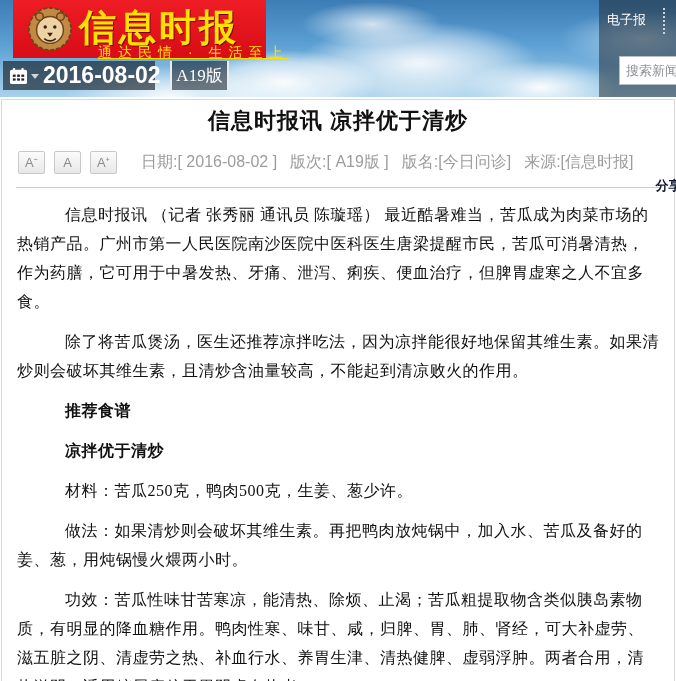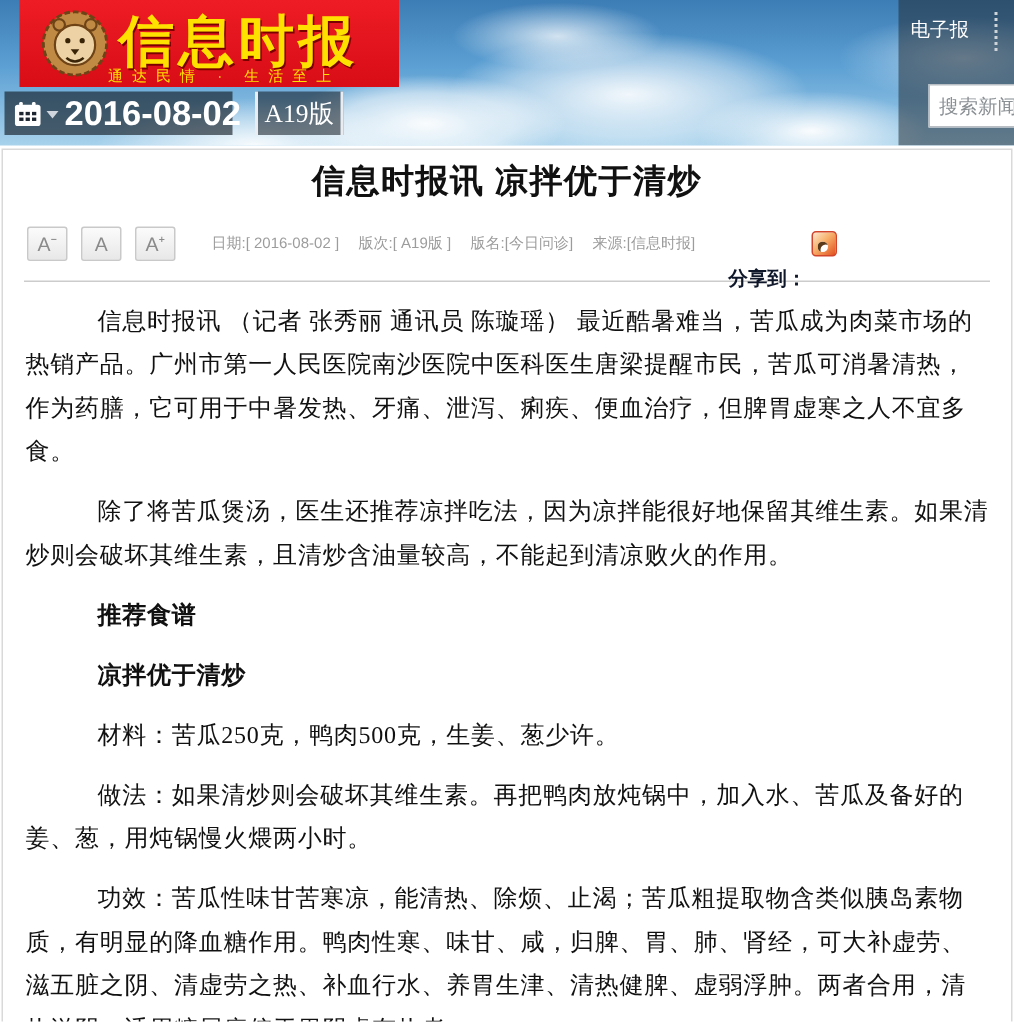--- a/index.html
+++ b/index.html
@@ -16,22 +16,22 @@
       radial-gradient(ellipse 150px 45px at 25% 100%, rgba(255,255,255,.9) 0%, rgba(255,255,255,0) 70%),
       radial-gradient(ellipse 120px 40px at 95% 40%, rgba(255,255,255,.5) 0%, rgba(255,255,255,0) 70%),
       linear-gradient(180deg,#3d7db5 0%,#5b9fd3 45%,#a8d2ec 100%);
   }
   .brand { position:absolute; left:0; top:0; width:253px; height:58px;
     background:linear-gradient(180deg,#ee1c25 0%,#d80d16 100%);margin-left:13px; }
   .lion { position:absolute; left:14px; top:6px; width:46px; height:46px; }
   .brand-title { position:absolute; left:66px; top:3px; font-size:37px; font-weight:bold;
     color:#ffe100; letter-spacing:3px; text-shadow:1px 1px 0 #7a0000;
     font-family:"Liberation Sans", sans-serif; }
-  .brand-tagline { position:absolute; left:59px; top:44px; font-size:10px; color:#ffe100;
-    letter-spacing:6px; white-space:nowrap; }
+  .brand-tagline { position:absolute; left:85px; top:44px; font-size:14px; color:#ffe100;
+    letter-spacing:6px; white-space:nowrap;text-decoration:underline; }
 
   .datebar-box { position:absolute; left:3px; top:61px; width:152px; height:29px;
     background:rgba(15,22,30,.62); display:flex; align-items:center; padding:0 6px; }
   .cal-icon { width:19px; height:18px; flex:0 0 auto; }
   .chevron-down { width:0; height:0; border-left:4px solid transparent; border-right:4px solid transparent;
     border-top:5px solid #cfd6dd; margin:2px 4px 0 3px; }
   .date-text { color:#fff; font-weight:bold; font-size:23px; letter-spacing:0px; white-space:nowrap; }
 
   .page-tab { position:absolute; left:170px; top:61px; width:59px; height:29px;
     background:rgba(15,22,30,.55); border-left:2px solid #e9edf1; border-right:2px solid #e9edf1;
@@ -49,21 +49,21 @@
   
   .content { position:relative; margin:2px 1px 0 1px; width:674px; height:679px;
     border:1px solid #d9d9d9; background:#fff; }
   .article-title { text-align:center; margin-top:7px; font-size:22px; font-weight:bold; color:#111;
     letter-spacing:1px; line-height:28px; }
   .meta-row { display:flex; align-items:center; margin:15px 14px 0 16px; height:24px; }
   .font-btns { display:flex; gap:9px; margin-right:24px; }
   .font-btn { width:27px; height:23px; border:1px solid #c9c9c9; border-radius:2px;
     background:linear-gradient(180deg,#fbfbfb,#e8e8e8); color:#8a8a8a; font-size:13px;
     display:flex; align-items:center; justify-content:center; cursor:pointer; }
-  .meta-items { display:flex; gap:13px; color:#9c9c9c; font-size:10px; white-space:nowrap; }
+  .meta-items { display:flex; gap:13px; color:#9c9c9c; font-size:16px; white-space:nowrap; }
   .share-label { margin-left:22px; color:#0f172a; font-size:13px; font-weight:bold; white-space:nowrap;margin-top:48px; }
   .weibo-icon { width:17px; height:17px; margin-left:4px; border:1px solid #d2452b; border-radius:3px;
     background:linear-gradient(135deg,#fde8cf 0%,#f7b06a 45%,#e2501f 100%); position:relative; cursor:pointer; }
   .weibo-icon::after { content:""; position:absolute; left:3px; top:6px; width:7px; height:7px;
     background:#fff; border-radius:50%; box-shadow:inset 2px 2px 0 #5a3a1a; }
   .meta-divider { margin:13px 14px 0 14px; border-bottom:1px solid #cccccc; }
 
   .article-body { padding:12px 15px 0 15px;
     font-family:"Liberation Serif", serif; color:#111; }
   .article-body p { font-size:16px; line-height:29px; text-indent:3em; margin-bottom:11px;

